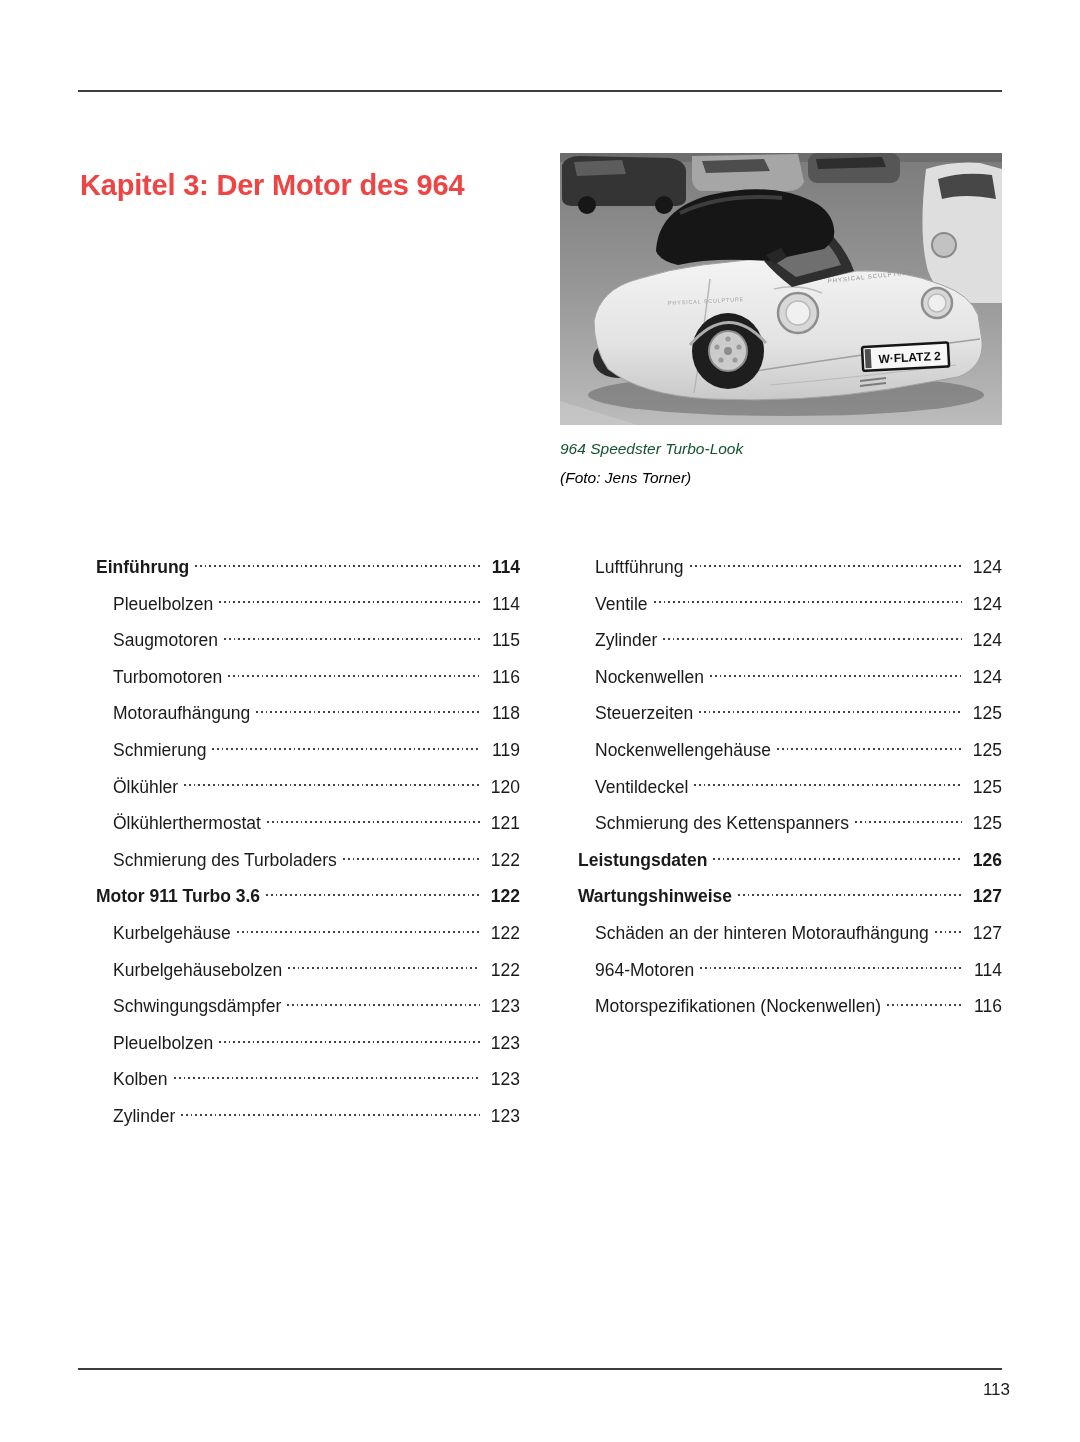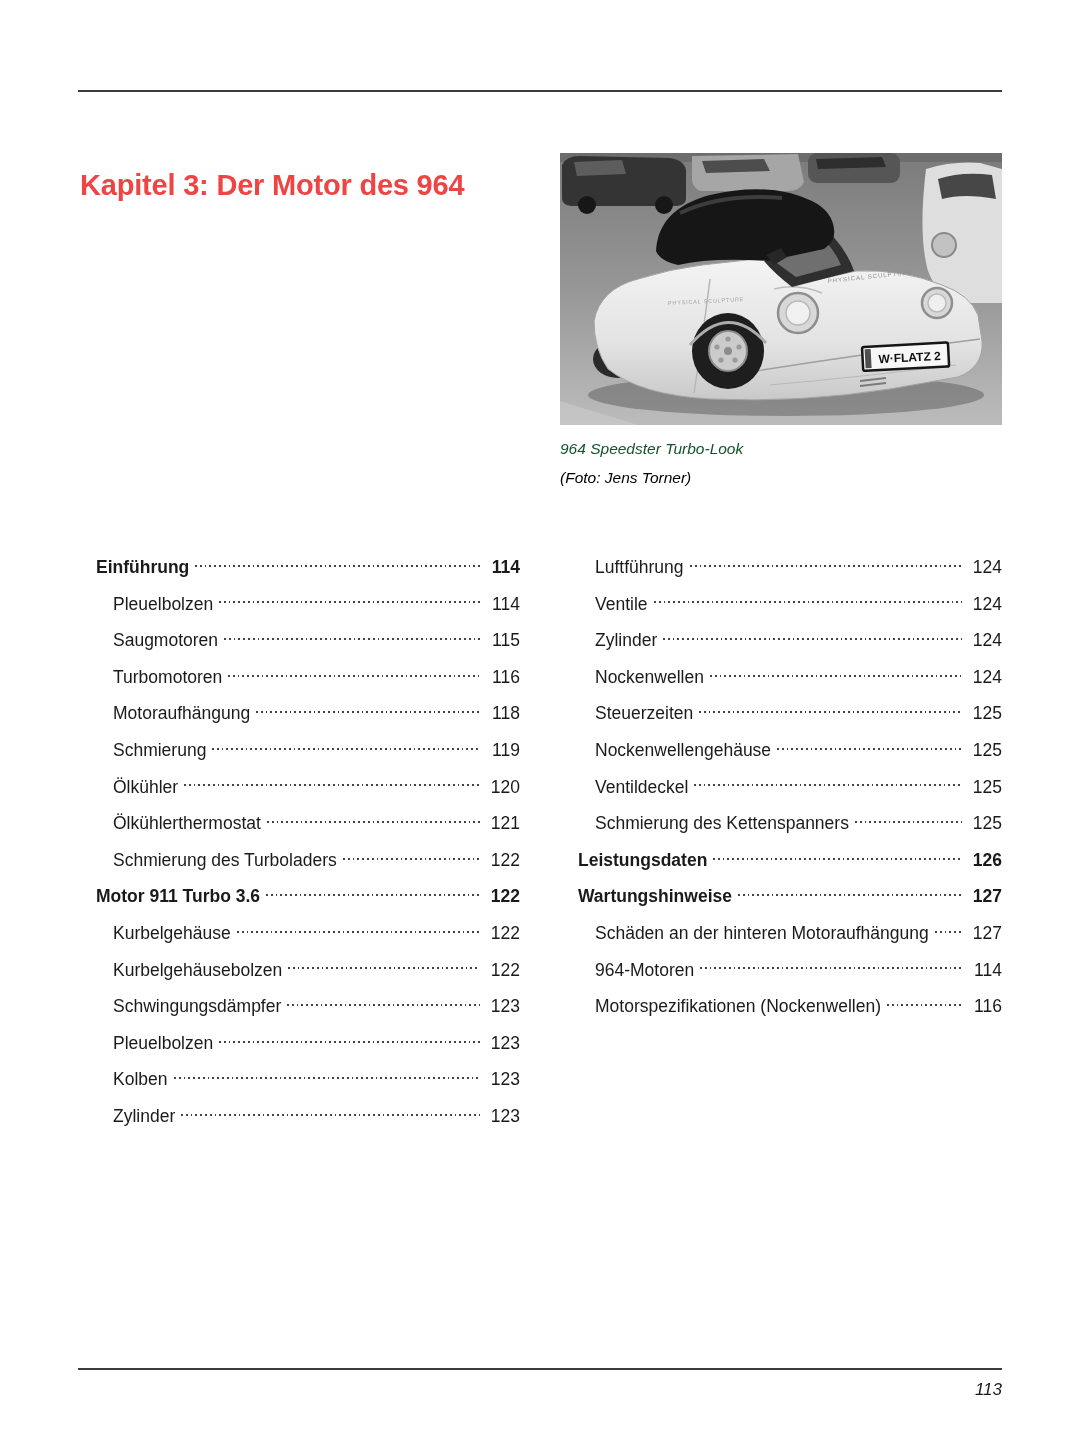--- a/index.html
+++ b/index.html
@@ -3,21 +3,21 @@
 <meta charset="utf-8">
 <style>
   html,body{margin:0;padding:0;background:#e9e9e9;}
   .page{
     position:relative;width:1080px;height:1442px;margin:0 auto;
     background:#ffffff;font-family:"Liberation Sans",sans-serif;color:#1a1a1a;
     overflow:hidden;
   }
   .rule-top{position:absolute;left:78px;right:78px;top:90px;border-top:2px solid #3c3c3c;}
   .rule-bottom{position:absolute;left:78px;right:78px;top:1368px;border-top:2px solid #3c3c3c;}
-  .page-number{position:absolute;right:78px;top:1380px;font-size:17px;font-style:italic;}
+  .page-number{position:absolute;right:70px;top:1380px;font-size:17px;}
   .chapter-title{
     position:absolute;left:80px;top:150px;width:460px;
     font-size:29px;font-weight:bold;letter-spacing:-0.2px;color:#ef4444;
   }
   .figure{position:absolute;left:560px;top:153px;width:442px;}
   .figure svg{display:block;width:442px;height:272px;}
   .figure-caption{margin-top:15px;font-size:15.5px;font-style:italic;color:#14532d;}
   .figure-credit{margin-top:11px;font-size:15.5px;font-style:italic;color:#000000;}
   .toc{position:absolute;left:78px;top:553px;width:924px;display:flex;}
   .toc-col{width:442px;}

